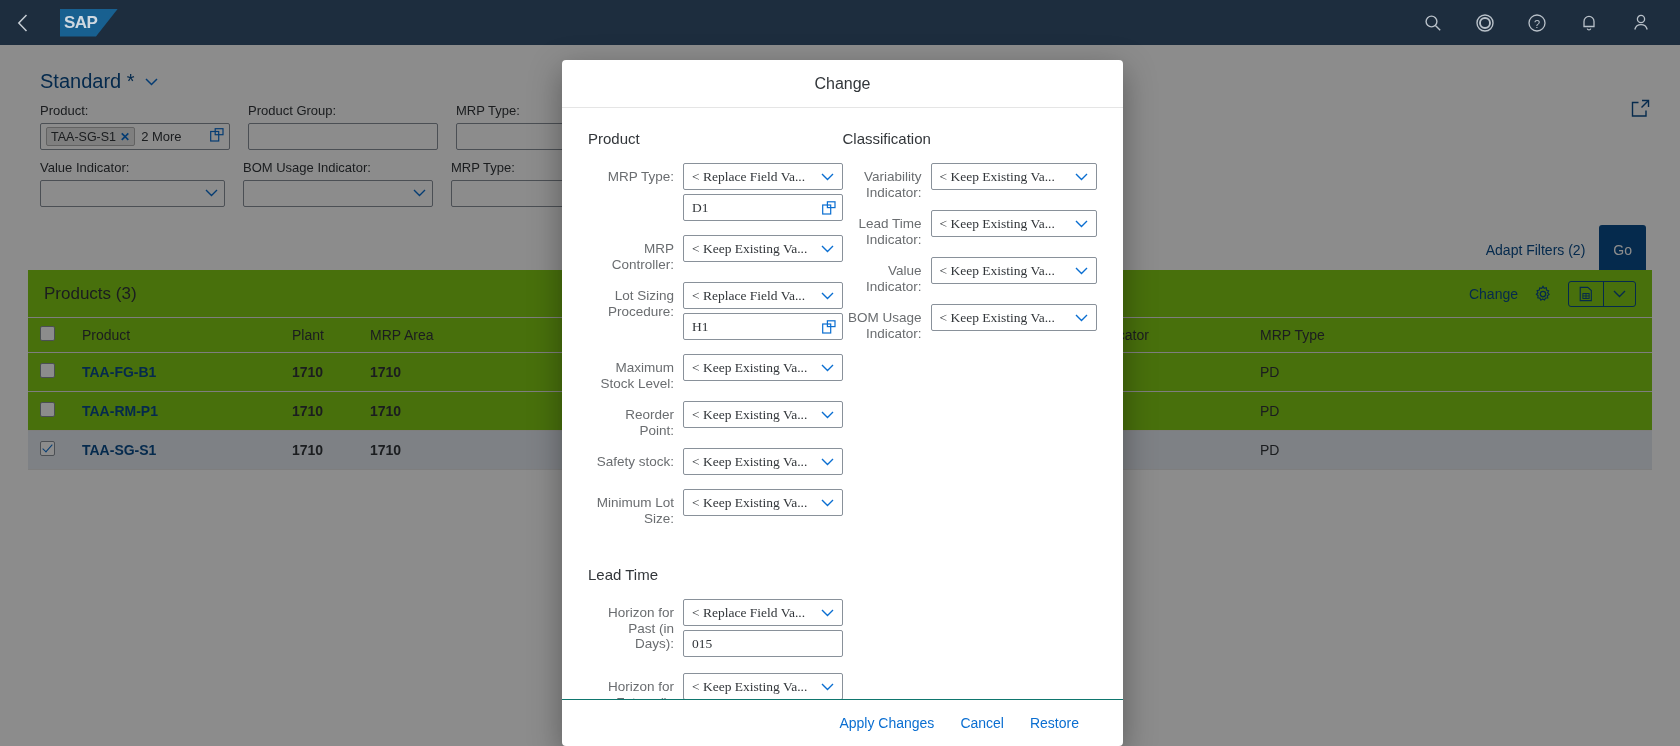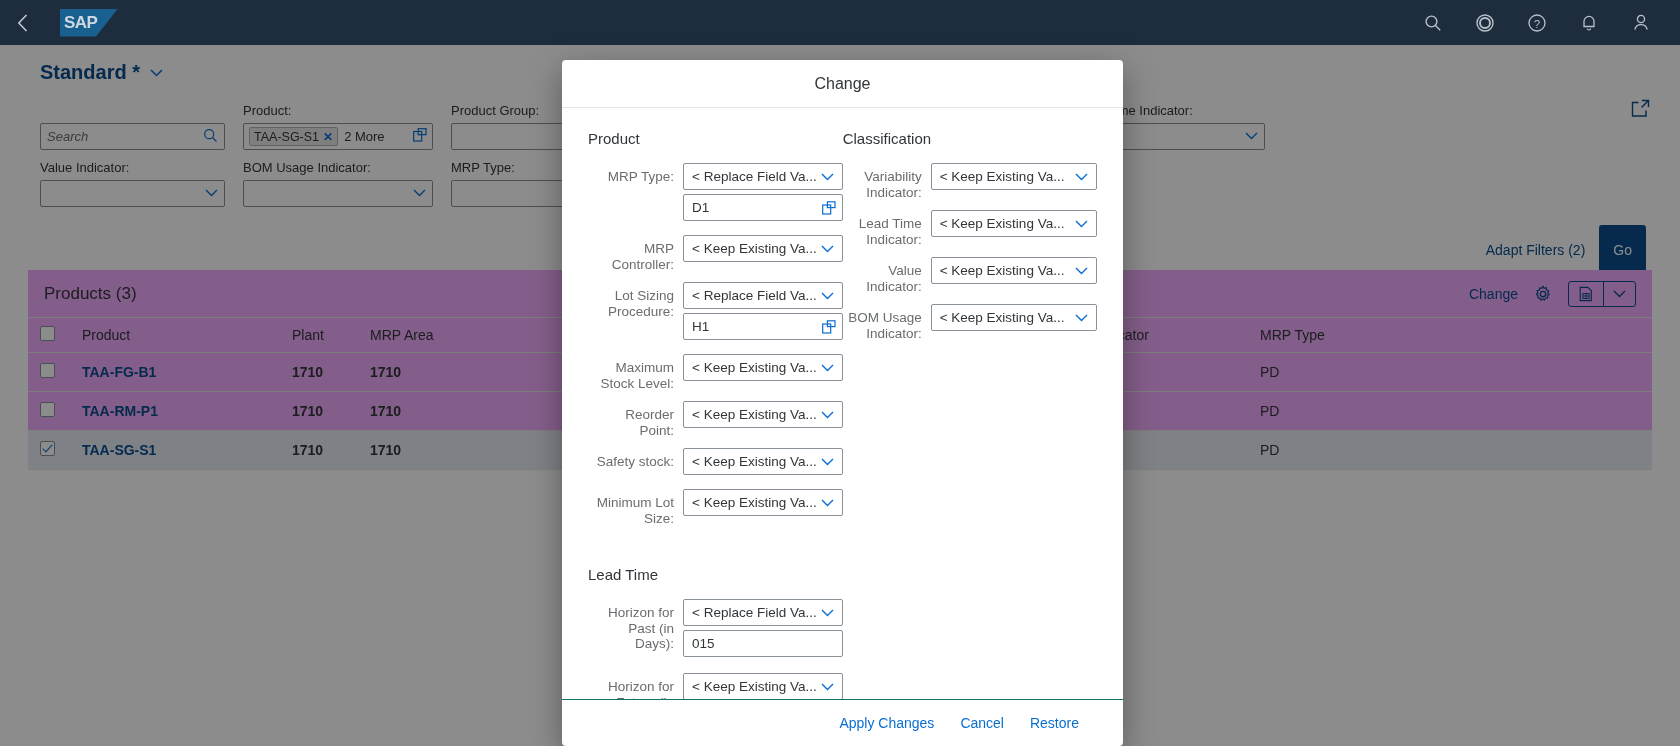--- a/index.html
+++ b/index.html
@@ -72,24 +72,23 @@
   }
   .dim {
     position: absolute; top: 45px; left: 0;
     width: 1680px; height: 701px;
     background: rgba(0,0,0,0.45);
     z-index: 50;
   }
 
   
   .variant-row {
-    position: absolute; top: 16px; left: 40px;
+    position: absolute; top: 25px; left: 40px;
     display: flex; align-items: center; gap: 10px;
     cursor: pointer;
-    font-weight: bold;
   }
   .variant-title { color: #0a4d8c; font-size: 20px; }
   .variant-row .caret { color: #0a6ed1; font-size: 11px; }
 
   .filterbar {
     position: absolute; top: 58px; left: 40px;
     width: 1600px;
   }
   .frow { display: flex; gap: 18px; }
   .fcell { width: 185px; }
@@ -131,21 +130,21 @@
     background: #0a4d8c; color: #fff; font-size: 14px;
     border: none; border-radius: 3px;
     padding: 17px 14px; cursor: pointer;
     font-family: "Liberation Sans", sans-serif;
   }
 
   
   .table-wrap {
     position: absolute; top: 225px; left: 28px;
     width: 1624px;
-    background: #f0abfc;
+    background: #84cc16;
   }
   .table-toolbar {
     height: 47px; display: flex; align-items: center;
     padding: 0 16px;
   }
   .table-title { font-size: 17px; color: #32363a; }
   .toolbar-right {
     margin-left: auto; display: flex; align-items: center; gap: 16px;
   }
   .tb-link { color: #0a4d8c; font-size: 14px; cursor: pointer; }
@@ -246,21 +245,21 @@
     margin-bottom: 10px;
   }
   .frm-label {
     width: 95px; flex: none;
     text-align: right;
     font-size: 13.5px; color: #6a6d70;
     line-height: 15.5px;
     padding-top: 6px; padding-right: 9px;
   }
   .frm-label.l2 { width: 88px; }
-  .frm-ctl { flex: 1; }
+  .frm-ctl { flex: 1; font-family: Liberation Serif, serif; }
   .ui-select {
     height: 27px;
     border: 1px solid #89919a; border-radius: 2px;
     background: #fff;
     display: flex; align-items: center;
     padding: 0 4px 0 8px;
     font-size: 13.5px; color: #32363a;
     cursor: pointer;
   }
   .ui-select .val { flex: 1; white-space: nowrap; overflow: hidden; }
@@ -339,32 +338,20 @@
   <div class="share-icon">
     <svg width="19" height="19" viewBox="0 0 19 19">
         <path d="M11 1.5 H17.5 V8" fill="none" stroke="#0a4d8c" stroke-width="1.4"></path>
         <path d="M17.5 1.5 L10.5 8.5" fill="none" stroke="#0a4d8c" stroke-width="1.4"></path>
         <path d="M15 11.5 V17 H1.5 V3.5 H7.5" fill="none" stroke="#0a4d8c" stroke-width="1.4"></path>
       </svg>
   </div>
 
   <div class="filterbar">
     <div class="frow" style="align-items:flex-end;">
-      <div class="fcell">
-        <div class="flabel">&nbsp;</div>
-        <div class="finput sel">
-          <span class="ph">Search</span>
-          <span>
-            <svg width="15" height="15" viewBox="0 0 16 16">
-                <circle cx="6.6" cy="6.6" r="4.8" fill="none" stroke="#0a6ed1" stroke-width="1.3"></circle>
-                <line x1="10.1" y1="10.1" x2="14.4" y2="14.4" stroke="#0a6ed1" stroke-width="1.3"></line>
-              </svg>
-          </span>
-        </div>
-      </div>
 
       <div class="fcell" style="width:190px;">
         <div class="flabel">Product:</div>
         <div class="token-field">
           <span class="token">
             <span>TAA-SG-S1</span>
             <span class="x">✕</span>
           </span>
           <span class="token-more">2 More</span>
           <span class="token-vh">

